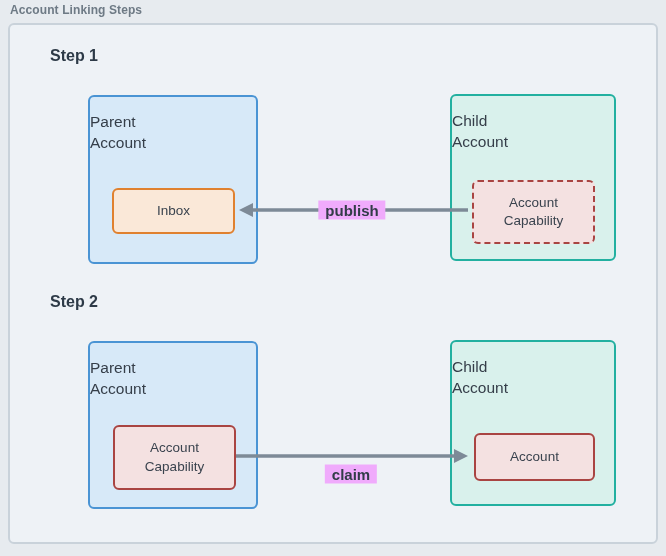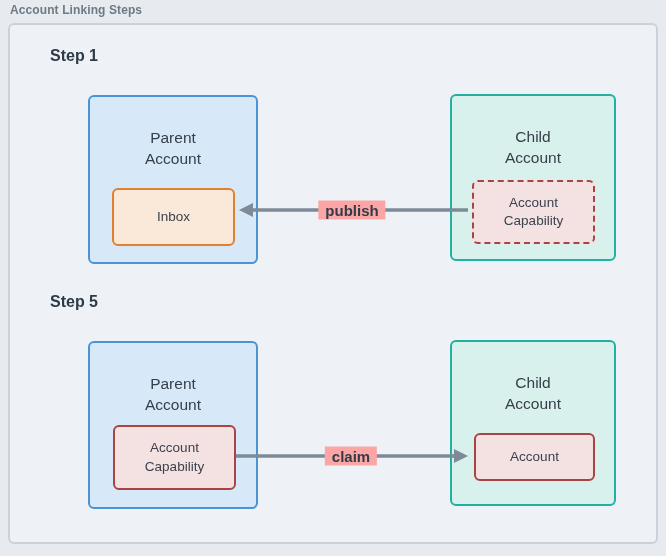--- a/index.html
+++ b/index.html
@@ -49,22 +49,21 @@
   .node.child {
     background: var(--child-box-bg, #d9f1ec);
     border: 2px solid var(--child-box-border, #22b0a0);
   }
   .node.s1p { left: 78px; top: 70px;  width: 170px; height: 169px; }
   .node.s1c { left: 440px; top: 69px; width: 166px; height: 167px; }
   .node.s2p { left: 78px; top: 316px; width: 170px; height: 168px; }
   .node.s2c { left: 440px; top: 315px; width: 166px; height: 166px; }
 
   .node-title {
-    margin-top: 30px;
-    text-align: center;
+    margin-top: 14px;
     white-space: pre-line;
     font-size: 15.5px;
     font-weight: 500;
     line-height: 1.38;
     color: #353e49;
   }
   .inner {
     position: absolute;
     box-sizing: border-box;
     border-radius: 6px;
@@ -72,21 +71,21 @@
     align-items: center;
     justify-content: center;
     text-align: center;
     white-space: pre-line;
     font-size: 13.5px;
     font-weight: 500;
     line-height: 1.35;
     color: #3a434e;
   }
   .inner.inbox {
-    left: 22px; top: 91px; width: 123px; height: 58px;
+    left: 22px; top: 91px; width: 123px; height: 46px;
     background: var(--inbox-bg, #fae8d8);
     border: 2px solid var(--inbox-border, #e0812f);
   }
   .inner.cap-dashed {
     left: 20px; top: 84px; width: 123px; height: 64px;
     background: var(--capability-bg, #f4e1e1);
     border: 2px dashed var(--capability-border, #a94442);
   }
   .inner.cap-solid {
     left: 23px; top: 82px; width: 123px; height: 65px;
@@ -101,29 +100,29 @@
 
   svg.arrows {
     position: absolute;
     left: 0; top: 0;
     width: 650px; height: 521px;
     pointer-events: none;
   }
   .edge-label {
     position: absolute;
     transform: translate(-50%, -50%);
-    background: #fca5a5;
+    background: #f0abfc;
     padding: 1px 7px;
     font-size: 15px;
     font-weight: 600;
     color: #323c48;
     white-space: nowrap;
   }
   .edge-label.publish { left: 342px; top: 185px; }
-  .edge-label.claim   { left: 341px; top: 431px; }
+  .edge-label.claim   { left: 341px; top: 449px; }
 </style>
 </head>
 <body>
 
 <div class="diagram-title">Account Linking Steps</div>
 
 <div class="container">
 
   <div class="step-label s1">Step 1</div>
 
@@ -133,21 +132,21 @@
     <div class="inner inbox">Inbox</div>
   </div>
 
   <div class="node child s1c">
     <div class="node-title">Child
 Account</div>
     <div class="inner cap-dashed">Account
 Capability</div>
   </div>
 
-  <div class="step-label s2">Step 5</div>
+  <div class="step-label s2">Step 2</div>
 
   <div class="node parent s2p">
     <div class="node-title">Parent
 Account</div>
     <div class="inner cap-solid">Account
 Capability</div>
   </div>
 
   <div class="node child s2c">
     <div class="node-title">Child

